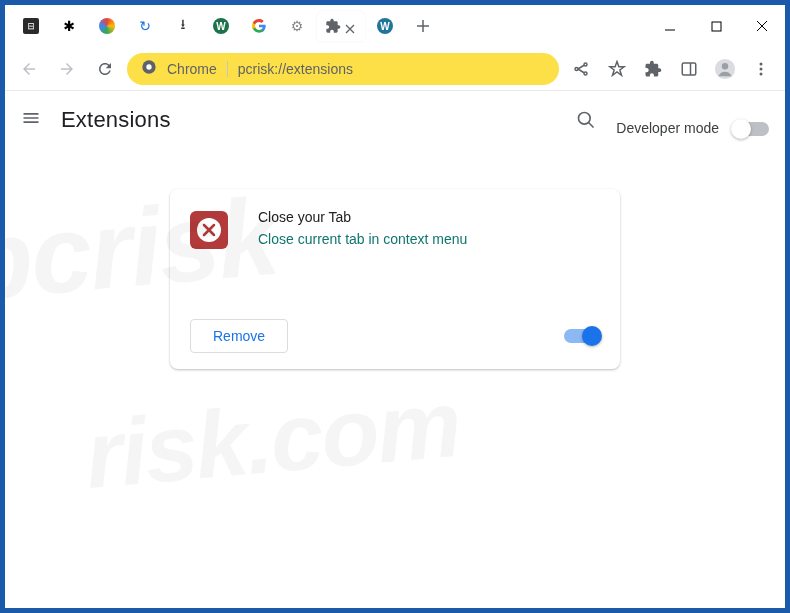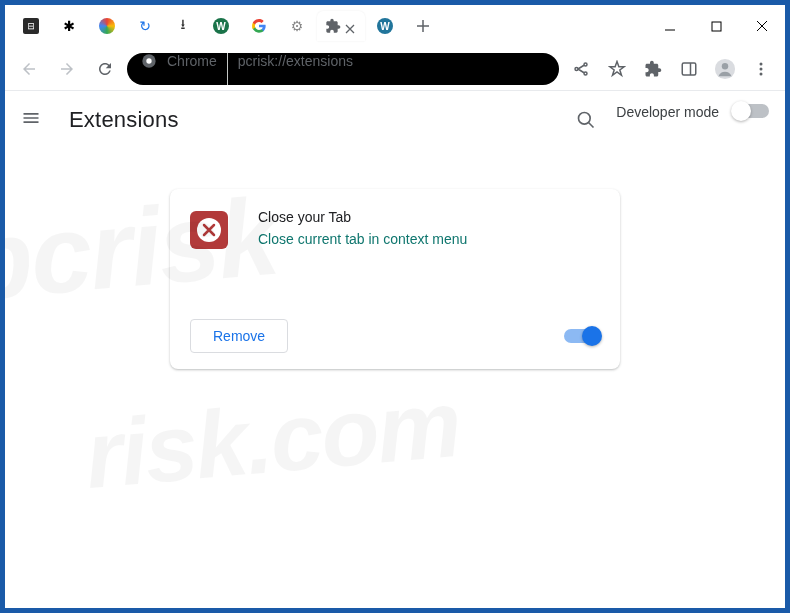--- a/index.html
+++ b/index.html
@@ -94,23 +94,24 @@
       align-items: center;
       justify-content: center;
       color: #5f6368;
       border-radius: 50%;
       cursor: pointer;
     }
     .nav-btn.disabled { color: #bdc1c6; cursor: default; }
     .omnibox {
       flex: 1;
       height: 32px;
-      background: #000000;
+      background: #fde047;
       border-radius: 16px;
       display: flex;
+      align-items: center;
       padding: 0 14px;
       gap: 10px;
       color: #5f6368;
       font-size: 14px;
     }
     .omni-chip {
       color: #5f6368;
       padding-right: 10px;
       border-right: 1px solid #c4c7c5;
     }
@@ -128,39 +129,39 @@
       justify-content: center;
       color: #5f6368;
       border-radius: 50%;
       cursor: pointer;
     }
     .page-header {
       height: 58px;
       display: flex;
       align-items: center;
       padding: 0 16px;
-      gap: 24px;
+      gap: 16px;
       border-bottom: 1px solid transparent;
     }
     .menu-icon {
       width: 24px;
       height: 24px;
       color: #5f6368;
       cursor: pointer;
     }
     .page-title {
       font-size: 22px;
       color: #202124;
       font-weight: 500;
       letter-spacing: 0.2px;
     }
     .header-right {
       margin-left: auto;
       display: flex;
-      align-items: flex-start;
+      align-items: flex-end;
       gap: 14px;
     }
     .dev-label {
       font-size: 14px;
       color: #3c4043;
     }
     .toggle {
       width: 36px;
       height: 14px;
       background: #bdc1c6;

